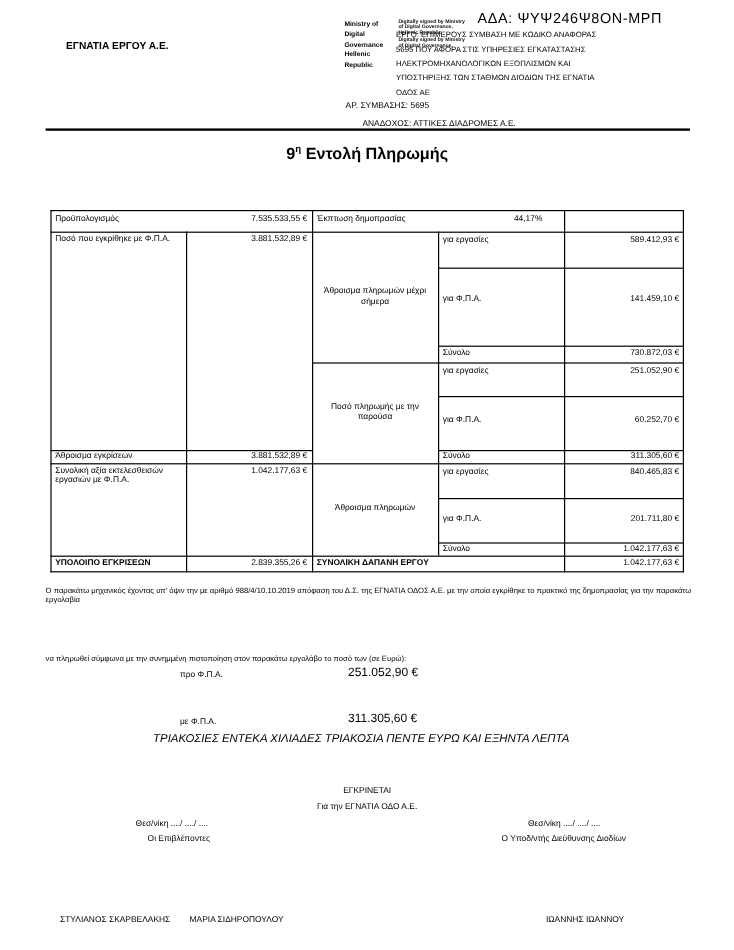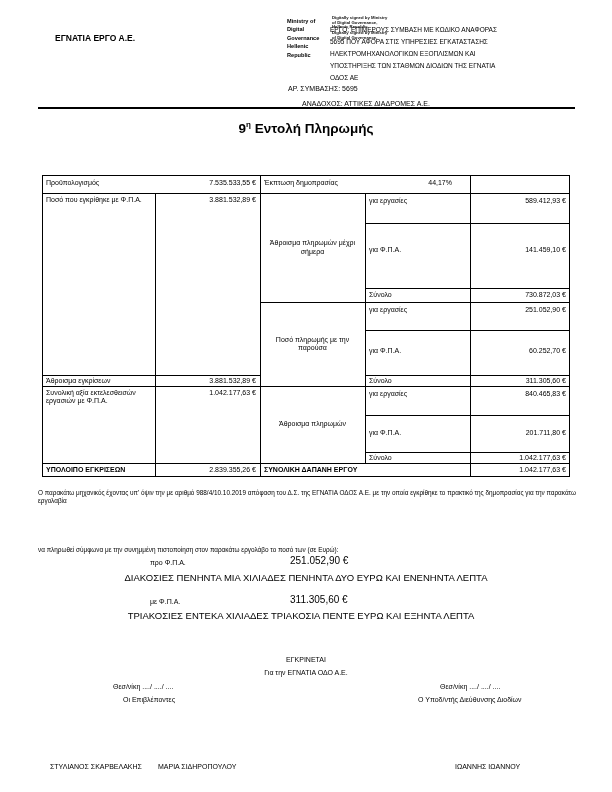--- a/index.html
+++ b/index.html
@@ -15,22 +15,23 @@
   .vl{position:absolute;background:#000;width:1px;}
   .stage{display:flex;align-items:center;justify-content:center;text-align:center;padding:0 8px;box-sizing:border-box;}
   .smudge{filter:blur(0.5px);font-size:4.5px;line-height:1.15;color:#111;font-weight:bold;transform:scale(.95);transform-origin:top left;}
   sup{font-size:8px;}
 </style>
 </head>
 <body>
 
 <div class="page">
 
+  <div class="abs" style="left:398px;top:8px;font-size:12px;letter-spacing:.5px;">ΑΔΑ: ΨΥΨ246Ψ8ΟΝ-ΜΡΠ</div>
 
-  <div class="abs bold" style="left:55px;top:33px;font-size:8.5px;">ΕΓΝΑΤΙΑ ΕΡΓΟ Α.Ε.</div>
+  <div class="abs bold" style="left:55px;top:33px;font-size:8.5px;">ΕΓΝΑΤΙΑ ΕΡΓΟΥ Α.Ε.</div>
 
   <div class="abs" style="left:287px;top:17px;width:110px;">
     <div style="float:left;width:46px;font-size:5.6px;font-weight:bold;line-height:1.5;">
       <div>Ministry of Digital</div>
       <div>Governance</div>
       <div>Hellenic Republic</div>
     </div>
   </div>
   <div class="abs smudge" style="left:332px;top:15px;width:62px;z-index:3;">
     <div>Digitally signed by Ministry</div>
@@ -126,25 +127,24 @@
     <div class="abs t7 bold" style="left:222px;top:291px;">ΣΥΝΟΛΙΚΗ ΔΑΠΑΝΗ ΕΡΓΟΥ</div>
     <div class="abs t7 right" style="left:430px;top:291px;width:94px;">1.042.177,63 €</div>
   </div>
 
   <div class="abs t65" style="left:38px;top:489px;width:540px;">Ο παρακάτω μηχανικός έχοντας υπ' όψιν την με αριθμό 988/4/10.10.2019 απόφαση του Δ.Σ. της ΕΓΝΑΤΙΑ ΟΔΟΣ Α.Ε. με την οποία εγκρίθηκε το πρακτικό της δημοπρασίας για την παρακάτω εργολαβία</div>
 
   <div class="abs t65" style="left:38px;top:546px;width:540px;">να πληρωθεί σύμφωνα με την συνημμένη πιστοποίηση στον παρακάτω εργολάβο το ποσό των (σε Ευρώ):</div>
 
   <div class="abs t7" style="left:150px;top:559px;">προ Φ.Π.Α.</div>
   <div class="abs" style="left:290px;top:555px;font-size:10px;">251.052,90 €</div>
-  <div class="abs center" style="left:0;top:572px;width:612px;font-size:9.5px;">ΔΙΑΚΟΣΙΕΣ ΠΕΝΗΝΤΑ ΜΙΑ ΧΙΛΙΑΔΕΣ ΠΕΝΗΝΤΑ ΔΥΟ ΕΥΡΩ ΚΑΙ ΕΝΕΝΗΝΤΑ ΛΕΠΤΑ</div>
 
   <div class="abs t7" style="left:150px;top:598px;">με Φ.Π.Α.</div>
   <div class="abs" style="left:290px;top:594px;font-size:10px;">311.305,60 €</div>
-  <div class="abs center" style="left:0;top:610px;width:602px;font-size:9.5px;">ΤΡΙΑΚΟΣΙΕΣ ΕΝΤΕΚΑ ΧΙΛΙΑΔΕΣ ΤΡΙΑΚΟΣΙΑ ΠΕΝΤΕ ΕΥΡΩ ΚΑΙ ΕΞΗΝΤΑ ΛΕΠΤΑ</div>
+  <div class="abs center" style="left:0;top:610px;width:602px;font-size:9.5px;font-style:italic;">ΤΡΙΑΚΟΣΙΕΣ ΕΝΤΕΚΑ ΧΙΛΙΑΔΕΣ ΤΡΙΑΚΟΣΙΑ ΠΕΝΤΕ ΕΥΡΩ ΚΑΙ ΕΞΗΝΤΑ ΛΕΠΤΑ</div>
 
   <div class="abs center t7" style="left:0;top:656px;width:612px;">ΕΓΚΡΙΝΕΤΑΙ</div>
   <div class="abs center t7" style="left:0;top:669px;width:612px;">Για την ΕΓΝΑΤΙΑ ΟΔΟ Α.Ε.</div>
 
   <div class="abs t7" style="left:113px;top:683px;">Θεσ/νίκη  ..../ ..../ ....</div>
   <div class="abs t7" style="left:123px;top:696px;">Οι Επιβλέποντες</div>
   <div class="abs t7" style="left:440px;top:683px;">Θεσ/νίκη  ..../ ..../ ....</div>
   <div class="abs t7" style="left:418px;top:696px;">Ο Υποδ/ντής Διεύθυνσης Διοδίων</div>
 
   <div class="abs t7" style="left:50px;top:763px;">ΣΤΥΛΙΑΝΟΣ ΣΚΑΡΒΕΛΑΚΗΣ</div>

